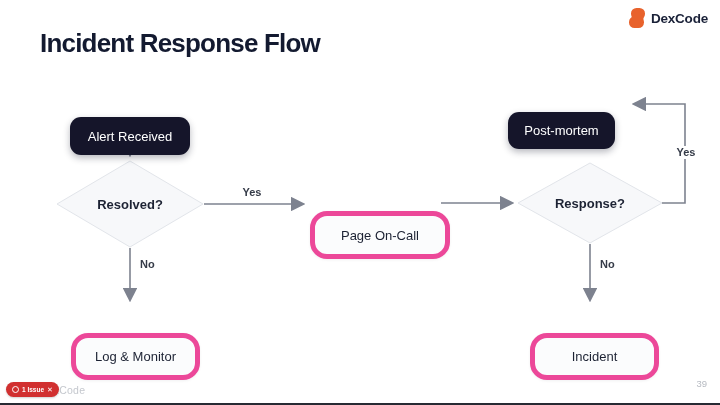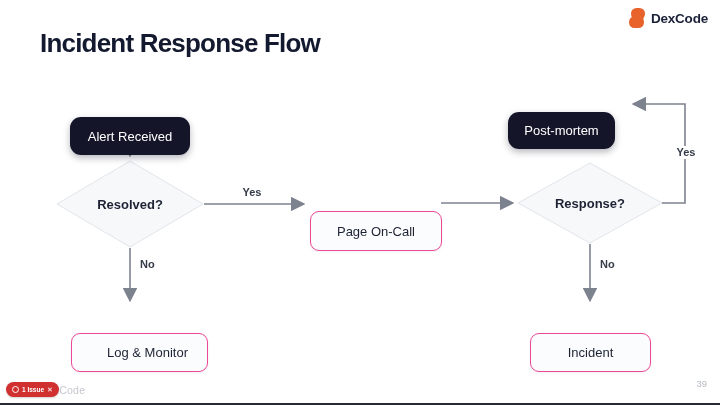--- a/index.html
+++ b/index.html
@@ -27,21 +27,21 @@
 
   .node{
     position:absolute;display:flex;align-items:center;justify-content:center;
     font-size:13px;font-weight:400;text-align:center;margin-top:26px;
   }
   .node-dark{
     background:#15152a;color:#ffffff;border-radius:11px;
     box-shadow:0 3px 7px rgba(17,19,40,0.30);
   }
   .node-light{
-    background:#fbfcfd;color:#1c2233;border:1px solid #ec4899;border-radius:9px;
+    background:#fbfcfd;color:#1c2233;border:5px solid #ec4899;border-radius:17px;
     box-shadow:0 1px 3px rgba(20,24,40,0.06);
   }
   .diamond-label{
     position:absolute;display:flex;align-items:center;justify-content:center;
     font-size:13px;font-weight:700;color:#1c2233;text-align:center;
   }
   .edge-label{
     position:absolute;font-size:11px;font-weight:700;color:#353b48;
     text-align:center;background:#ffffff;padding:0 2px;line-height:13px;
   }
@@ -106,21 +106,21 @@
 <div class="node node-dark" style="left:70px;top:91px;width:120px;height:38px;">Alert Received</div>
 
 <div class="diamond-label" style="left:80px;top:190px;width:100px;height:28px;">Resolved?</div>
 
 <div class="node node-light" style="left:310px;top:185px;width:130px;height:38px;">Page On-Call</div>
 
 <div class="diamond-label" style="left:540px;top:189px;width:100px;height:28px;">Response?</div>
 
 <div class="node node-dark" style="left:508px;top:86px;width:107px;height:37px;">Post-mortem</div>
 
-<div class="node node-light" style="left:71px;top:307px;width:119px;height:37px;padding-left:16px;">Log &amp; Monitor</div>
+<div class="node node-light" style="left:71px;top:307px;width:119px;height:37px;">Log &amp; Monitor</div>
 
 <div class="node node-light" style="left:530px;top:307px;width:119px;height:37px;">Incident</div>
 
 <div class="edge-label" style="left:236px;top:186px;width:28px;">Yes</div>
 <div class="edge-label" style="left:138px;top:258px;width:22px;text-align:left;">No</div>
 <div class="edge-label" style="left:669px;top:146px;width:30px;">Yes</div>
 <div class="edge-label" style="left:598px;top:258px;width:22px;text-align:left;">No</div>
 
 <span class="watermark">DexCode</span>
 

